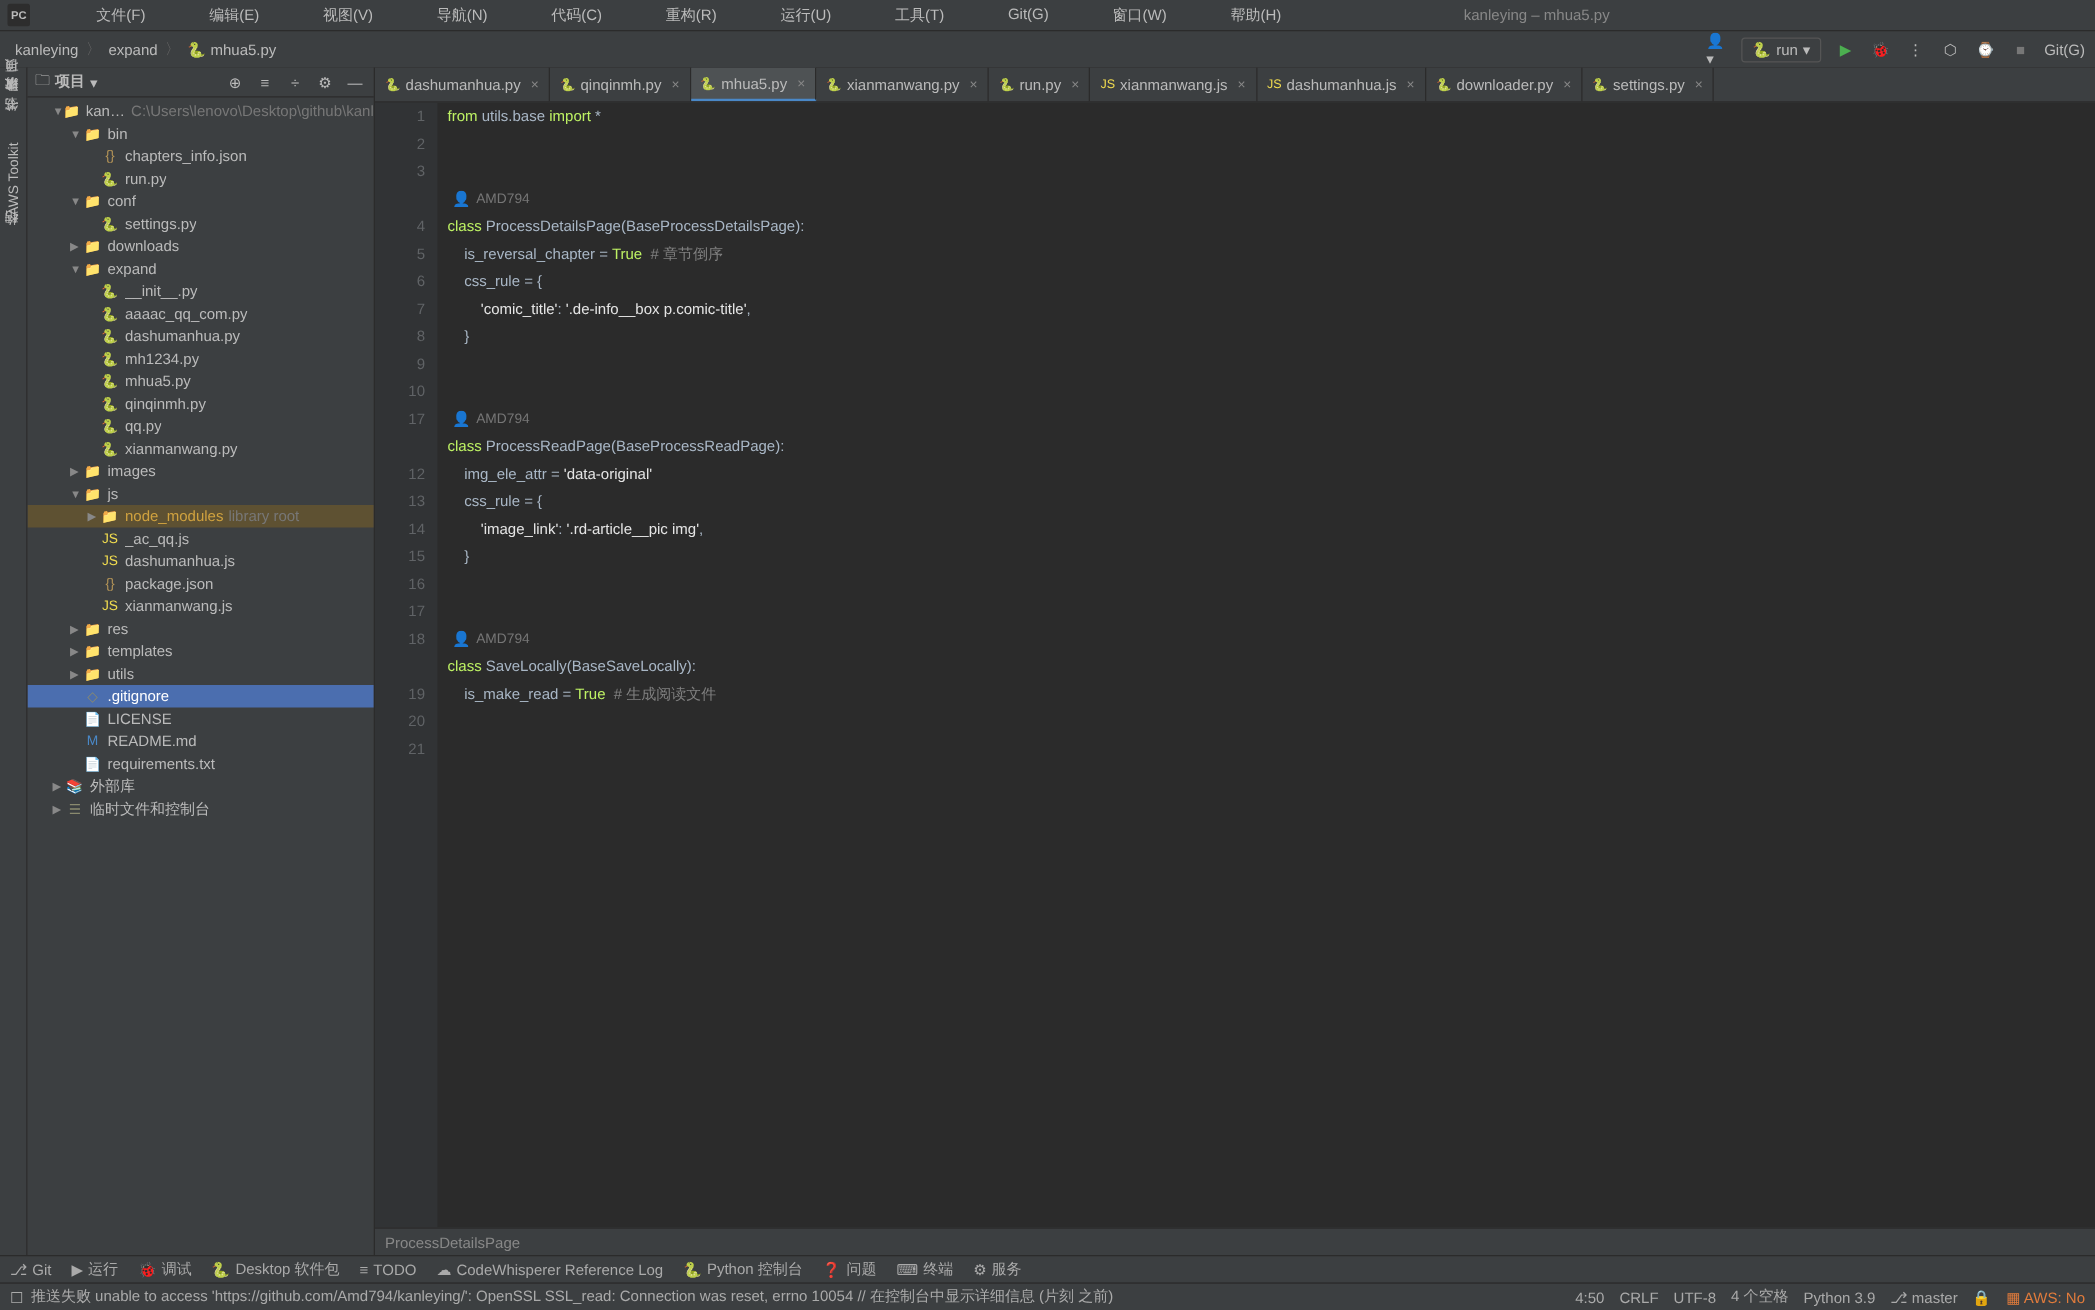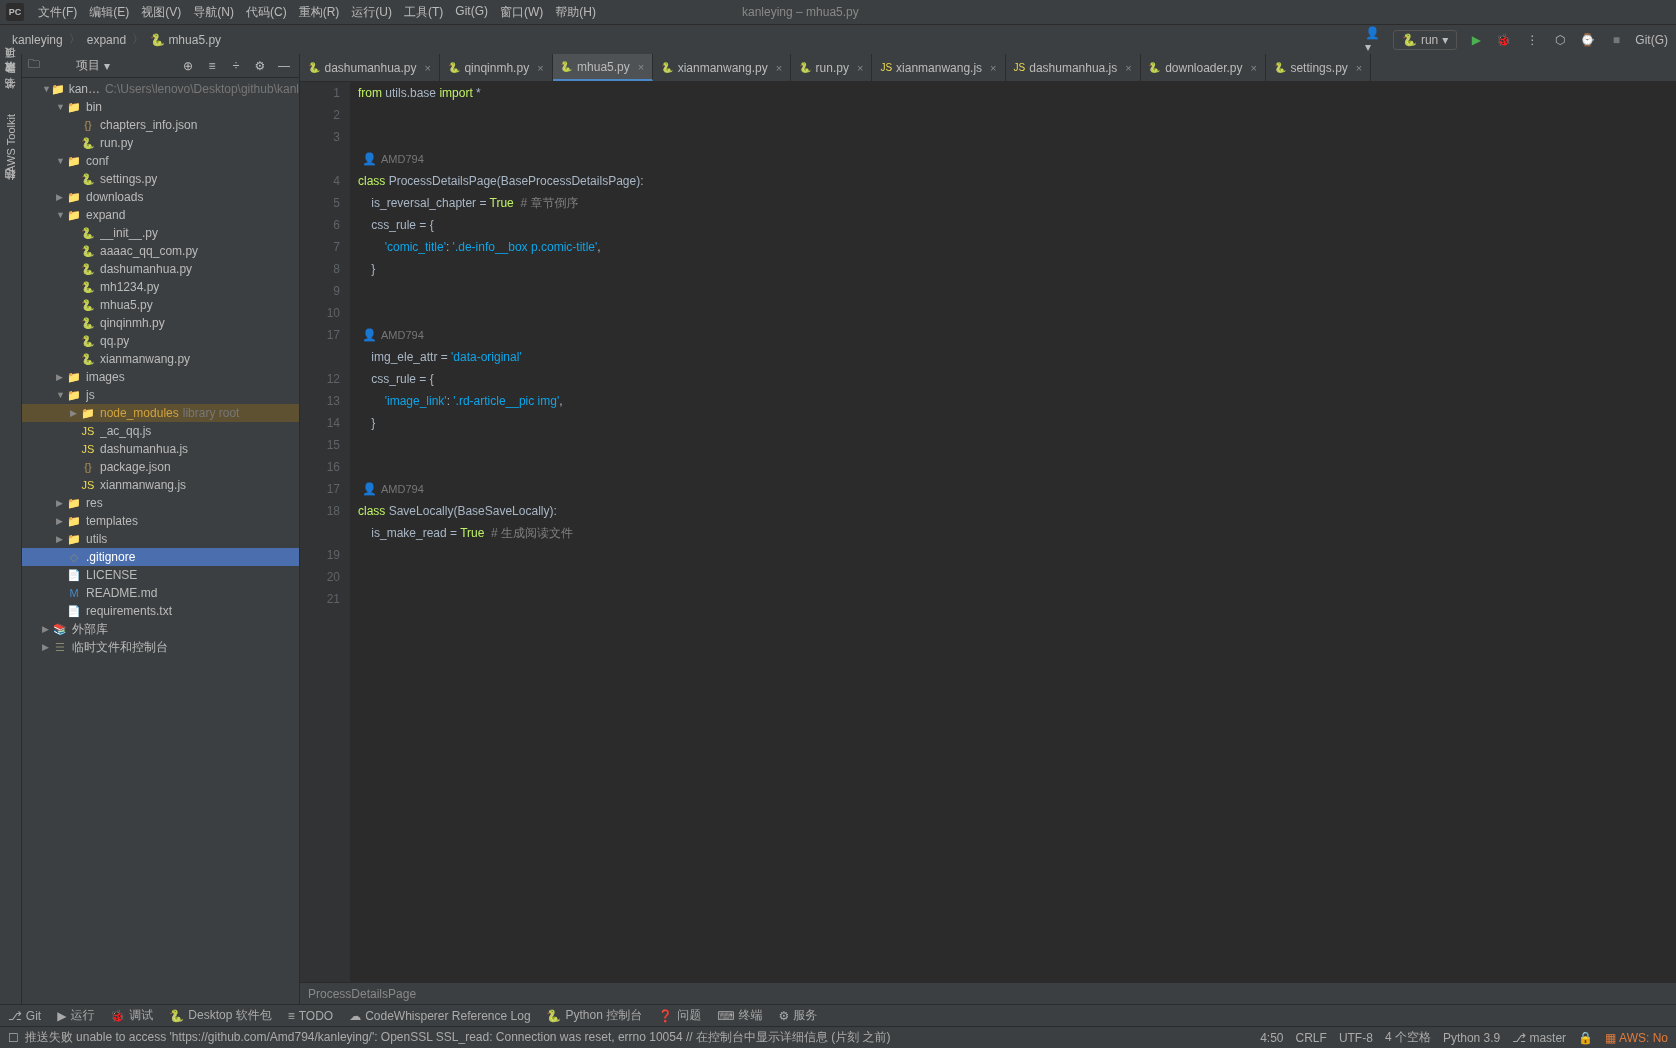--- a/index.html
+++ b/index.html
@@ -1,38 +1,38 @@
 <!DOCTYPE html>
 <html><head>
 <meta charset="utf-8">
 <style>
 * { margin: 0; padding: 0; box-sizing: border-box; font-family: 'Microsoft YaHei', 'Segoe UI', sans-serif; font-size: 12px; }
 body { background: #2b2b2b; color: #bbb; overflow: hidden; width: 1676px; height: 1048px; }
 
 .title-bar { height: 24px; background: #3c3f41; display: flex; align-items: center; padding: 0 6px; color: #bbb; }
 .title-bar .logo { width: 18px; height: 18px; background: #2d2d2d; margin-right: 8px; border-radius: 2px; display: flex; align-items: center; justify-content: center; font-size: 9px; font-weight: bold; }
-.title-bar .menu-item { padding: 0 6px; cursor: pointer; }
+.title-bar .menu-item { padding: 0 6px; cursor: pointer; margin-left: 39px; }
 .title-bar .window-title { margin-left: 140px; color: #888; }
 
 .nav-bar { height: 30px; background: #3c3f41; display: flex; align-items: center; justify-content: space-between; border-top: 1px solid #2b2b2b; padding: 0 8px; }
 .breadcrumb { display: flex; align-items: center; gap: 2px; }
 .breadcrumb-item { color: #bbb; padding: 2px 4px; }
 .breadcrumb-sep { color: #666; }
 .nav-right { display: flex; align-items: center; gap: 10px; }
 .run-config { background: #3c3f41; border: 1px solid #555; padding: 2px 8px; border-radius: 3px; display: flex; align-items: center; gap: 4px; }
 .icon-btn { width: 18px; height: 18px; display: inline-flex; align-items: center; justify-content: center; cursor: pointer; }
 
 .main-content { display: flex; height: calc(100% - 24px - 30px - 22px - 22px); }
 
 .left-tool-strip { width: 22px; background: #3c3f41; border-right: 1px solid #2b2b2b; display: flex; flex-direction: column; align-items: center; padding-top: 4px; }
 .tool-tab { writing-mode: vertical-lr; padding: 8px 2px; cursor: pointer; font-size: 11px; transform: rotate(180deg); }
 
 .project-panel { width: 278px; background: #3c3f41; display: flex; flex-direction: column; border-right: 1px solid #2b2b2b; }
 .panel-header { height: 24px; display: flex; align-items: center; justify-content: space-between; padding: 0 6px; border-bottom: 1px solid #2b2b2b; }
-.panel-title { font-weight: normal; margin-left: 32px; }
+.panel-title { font-weight: bold; }
 .panel-icons { display: flex; gap: 6px; }
 .tree { flex: 1; overflow: auto; padding: 2px 0; }
 .tree-item { display: flex; align-items: center; height: 18px; padding-left: 4px; cursor: pointer; white-space: nowrap; overflow: hidden; }
 .tree-item.selected { background: #4b6eaf; color: #fff; }
 .tree-item.highlight { background: #5e5132; }
 .tree-arrow { width: 10px; color: #888; font-size: 9px; }
 .tree-icon { width: 16px; margin-right: 4px; text-align: center; font-size: 11px; }
 .tree-label { overflow: hidden; text-overflow: ellipsis; }
 .tree-hint { color: #777; margin-left: 4px; }
 
@@ -44,21 +44,21 @@
 
 .editor-body { flex: 1; display: flex; font-family: 'JetBrains Mono', Consolas, monospace; font-size: 13px; line-height: 22px; overflow: auto; }
 .gutter { width: 50px; background: #313335; color: #606366; text-align: right; padding-right: 10px; user-select: none; }
 .gutter-line { height: 22px; position: relative; }
 .code-area { flex: 1; padding-left: 8px; position: relative; }
 .code-line { height: 22px; white-space: pre; }
 .annotation { color: #767676; font-size: 11px; padding-left: 4px; height: 22px; display: flex; align-items: center; }
 .annotation-icon { margin-right: 4px; }
 
 .kw { color: #bef264; }
-.str { color: #0ea5e9; }
+.str { color: #e5e5e5; }
 .cm { color: #808080; text-align: right; }
 .cls { color: #a9b7c6; }
 .txt { color: #a9b7c6; }
 
 .breadcrumb-bottom { height: 22px; background: #3c3f41; border-top: 1px solid #2b2b2b; display: flex; align-items: center; padding: 0 8px; color: #888; font-size: 11px; }
 
 .bottom-tool-bar { height: 22px; background: #3c3f41; border-top: 1px solid #2b2b2b; display: flex; align-items: center; padding: 0 8px; gap: 16px; }
 .bottom-tool-item { display: flex; align-items: center; gap: 4px; cursor: pointer; font-size: 11px; color: #aaa; }
 
 .status-bar { height: 22px; background: #3c3f41; border-top: 1px solid #2b2b2b; display: flex; align-items: center; justify-content: space-between; padding: 0 8px; font-size: 11px; color: #aaa; }
@@ -392,20 +392,21 @@
           <div class="code-line"></div>
           <div class="annotation"><span class="annotation-icon">👤</span>AMD794</div>
           <div class="code-line"><span class="kw">class</span><span class="txt"> </span><span class="cls">ProcessDetailsPage</span><span class="txt">(BaseProcessDetailsPage):</span></div>
           <div class="code-line"><span class="txt">    is_reversal_chapter = </span><span class="kw">True  </span><span class="cm"># 章节倒序</span></div>
           <div class="code-line"><span class="txt">    css_rule = {</span></div>
           <div class="code-line"><span class="txt">        </span><span class="str">'comic_title'</span><span class="txt">: </span><span class="str">'.de-info__box p.comic-title'</span><span class="txt">,</span></div>
           <div class="code-line"><span class="txt">    }</span></div>
           <div class="code-line"></div>
           <div class="code-line"></div>
           <div class="annotation"><span class="annotation-icon">👤</span>AMD794</div>
+          <div class="code-line"><span class="kw">class</span><span class="txt"> </span><span class="cls">ProcessReadPage</span><span class="txt">(BaseProcessReadPage):</span></div>
           <div class="code-line"><span class="txt">    img_ele_attr = </span><span class="str">'data-original'</span></div>
           <div class="code-line"><span class="txt">    css_rule = {</span></div>
           <div class="code-line"><span class="txt">        </span><span class="str">'image_link'</span><span class="txt">: </span><span class="str">'.rd-article__pic img'</span><span class="txt">,</span></div>
           <div class="code-line"><span class="txt">    }</span></div>
           <div class="code-line"></div>
           <div class="code-line"></div>
           <div class="annotation"><span class="annotation-icon">👤</span>AMD794</div>
           <div class="code-line"><span class="kw">class</span><span class="txt"> </span><span class="cls">SaveLocally</span><span class="txt">(BaseSaveLocally):</span></div>
           <div class="code-line"><span class="txt">    is_make_read = </span><span class="kw">True  </span><span class="cm"># 生成阅读文件</span></div>
           <div class="code-line"></div>

